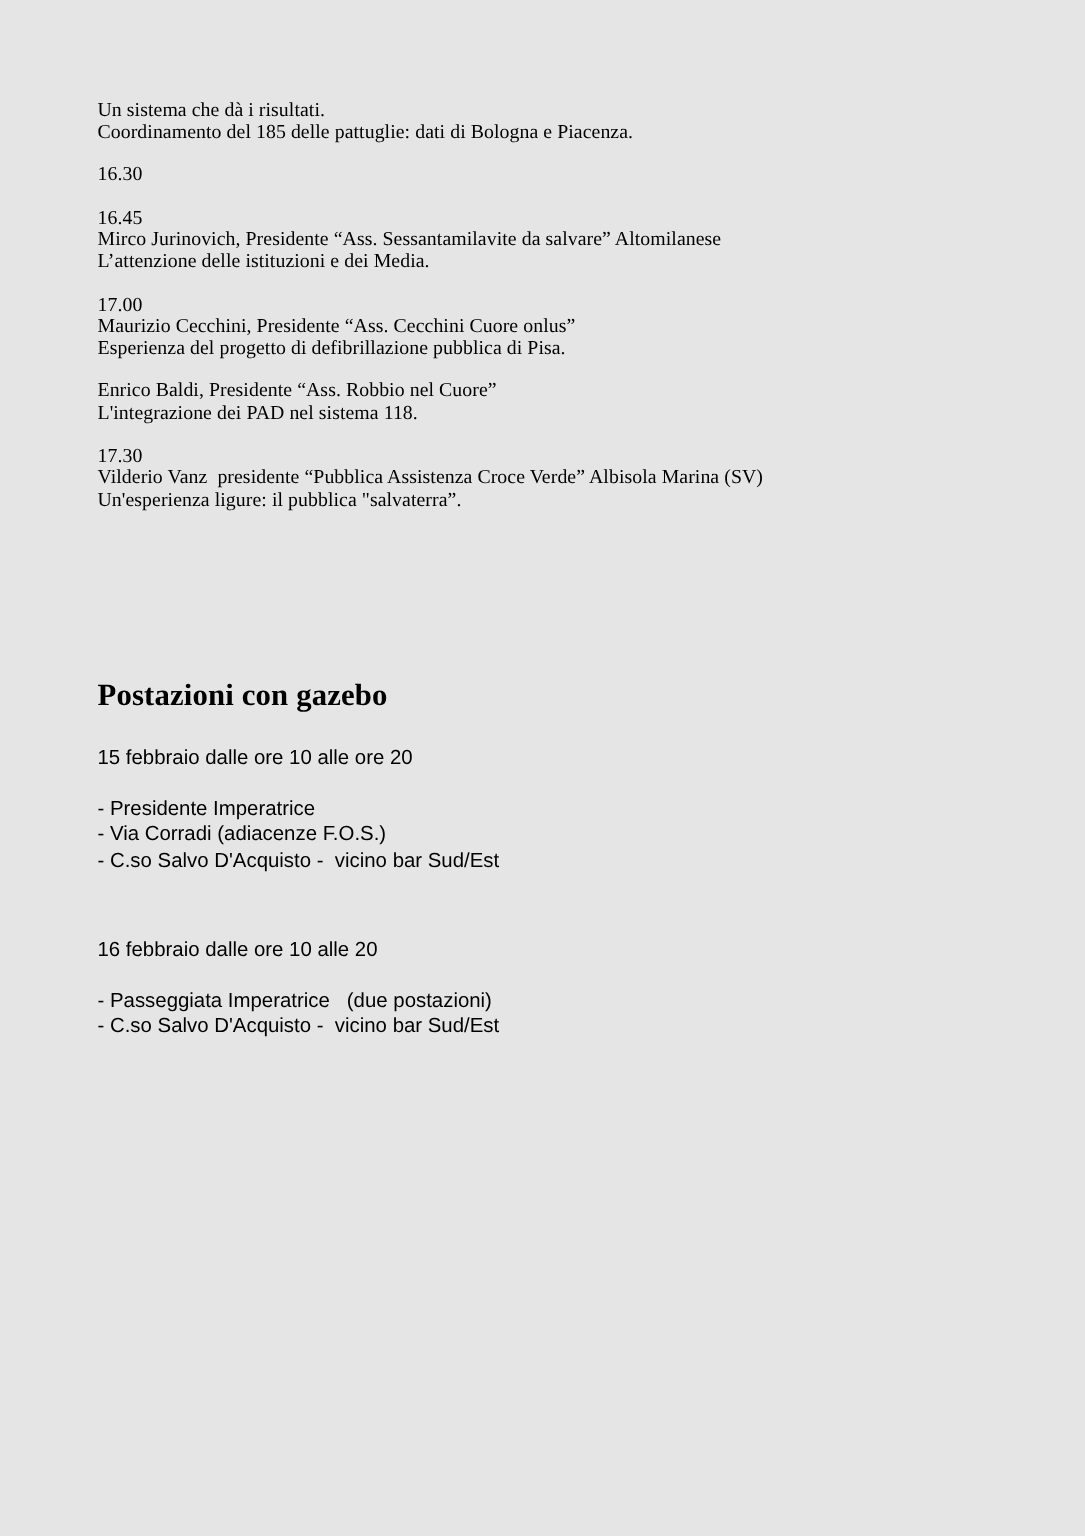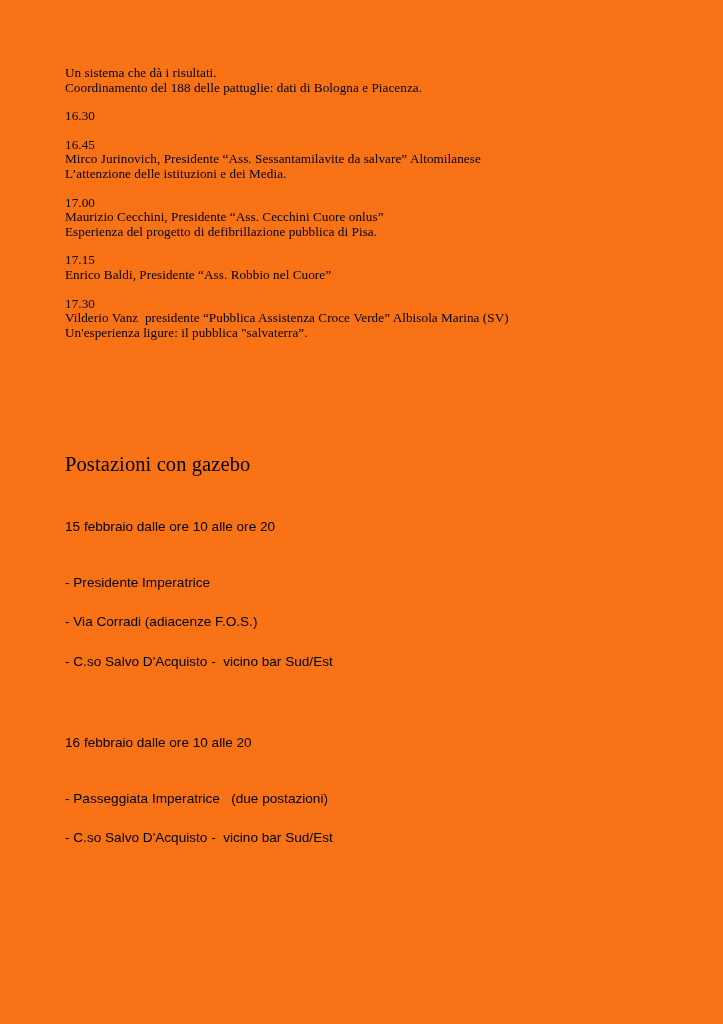--- a/index.html
+++ b/index.html
@@ -15,21 +15,21 @@
     font-family: "Liberation Serif", serif;
     color: #000000;
     -webkit-font-smoothing: antialiased;
   }
 
   .page {
     position: absolute;
     top: 0; left: 0;
     width: 723px;
     height: 1024px;
-    background: #f97316;
+    background: #e5e5e5;
   }
 
   
   .agenda {
     position: absolute;
     left: 65px;
     top: 66px;
     width: 600px;
   }
   .agenda-block {
@@ -49,71 +49,70 @@
   }
 
   
   .section-heading {
     position: absolute;
     left: 65px;
     top: 452px;
     font-family: "Liberation Serif", serif;
     font-size: 20.5px;
     line-height: 24px;
-    font-weight: normal;
+    font-weight: bold;
     white-space: pre;
     letter-spacing: 0.1px;
     margin: 0;
   }
 
   
   .gazebo {
     position: absolute;
     left: 65px;
     top: 496px;
     width: 600px;
   }
   .g-block { margin: 0; }
   .g-line {
     font-family: "Liberation Sans", sans-serif;
     font-size: 13.6px;
     line-height: 17.2px;
     white-space: pre;
     letter-spacing: 0px;
-    margin-top: 22px;
   }
   .g-gap-sm { height: 17px; }
   .g-gap-xl { height: 42px; }
 </style>
 </head>
 <body>
 
 <div class="page">
 
   <div class="agenda" id="agenda-root">
       <div class="agenda-block">
         <div class="ln"><span>Un sistema che dà i risultati.</span></div>
-        <div class="ln"><span>Coordinamento del 188 delle pattuglie: dati di Bologna e Piacenza.</span></div>
+        <div class="ln"><span>Coordinamento del 185 delle pattuglie: dati di Bologna e Piacenza.</span></div>
       </div>
       <div class="agenda-block">
         <div class="ln"><span>16.30</span></div>
       </div>
       <div class="agenda-block">
         <div class="ln"><span>16.45</span></div>
         <div class="ln"><span class="nm">Mirco Jurinovich</span><span>, Presidente “Ass. Sessantamilavite da salvare” Altomilanese</span></div>
         <div class="ln"><span>L’attenzione delle istituzioni e dei Media.</span></div>
       </div>
       <div class="agenda-block">
         <div class="ln"><span>17.00</span></div>
         <div class="ln"><span class="nm">Maurizio Cecchini</span><span>, Presidente “Ass. Cecchini Cuore onlus”</span></div>
         <div class="ln"><span>Esperienza del progetto di defibrillazione pubblica di Pisa.</span></div>
       </div>
       <div class="agenda-block">
-        <div class="ln"><span>17.15</span></div>
         <div class="ln"><span class="nm">Enrico Baldi</span><span>, Presidente “Ass. Robbio nel Cuore”</span></div>
+        <div class="ln"><span>L'integrazione dei PAD nel sistema 118.</span></div>
       </div>
       <div class="agenda-block">
         <div class="ln"><span>17.30</span></div>
         <div class="ln"><span class="nm">Vilderio Vanz</span><span>  presidente “Pubblica Assistenza Croce Verde” Albisola Marina (SV)</span></div>
         <div class="ln"><span>Un'esperienza ligure: il pubblica "salvaterra”.</span></div>
       </div>
     </div>
 
   <h2 class="section-heading">Postazioni con gazebo</h2>
 

